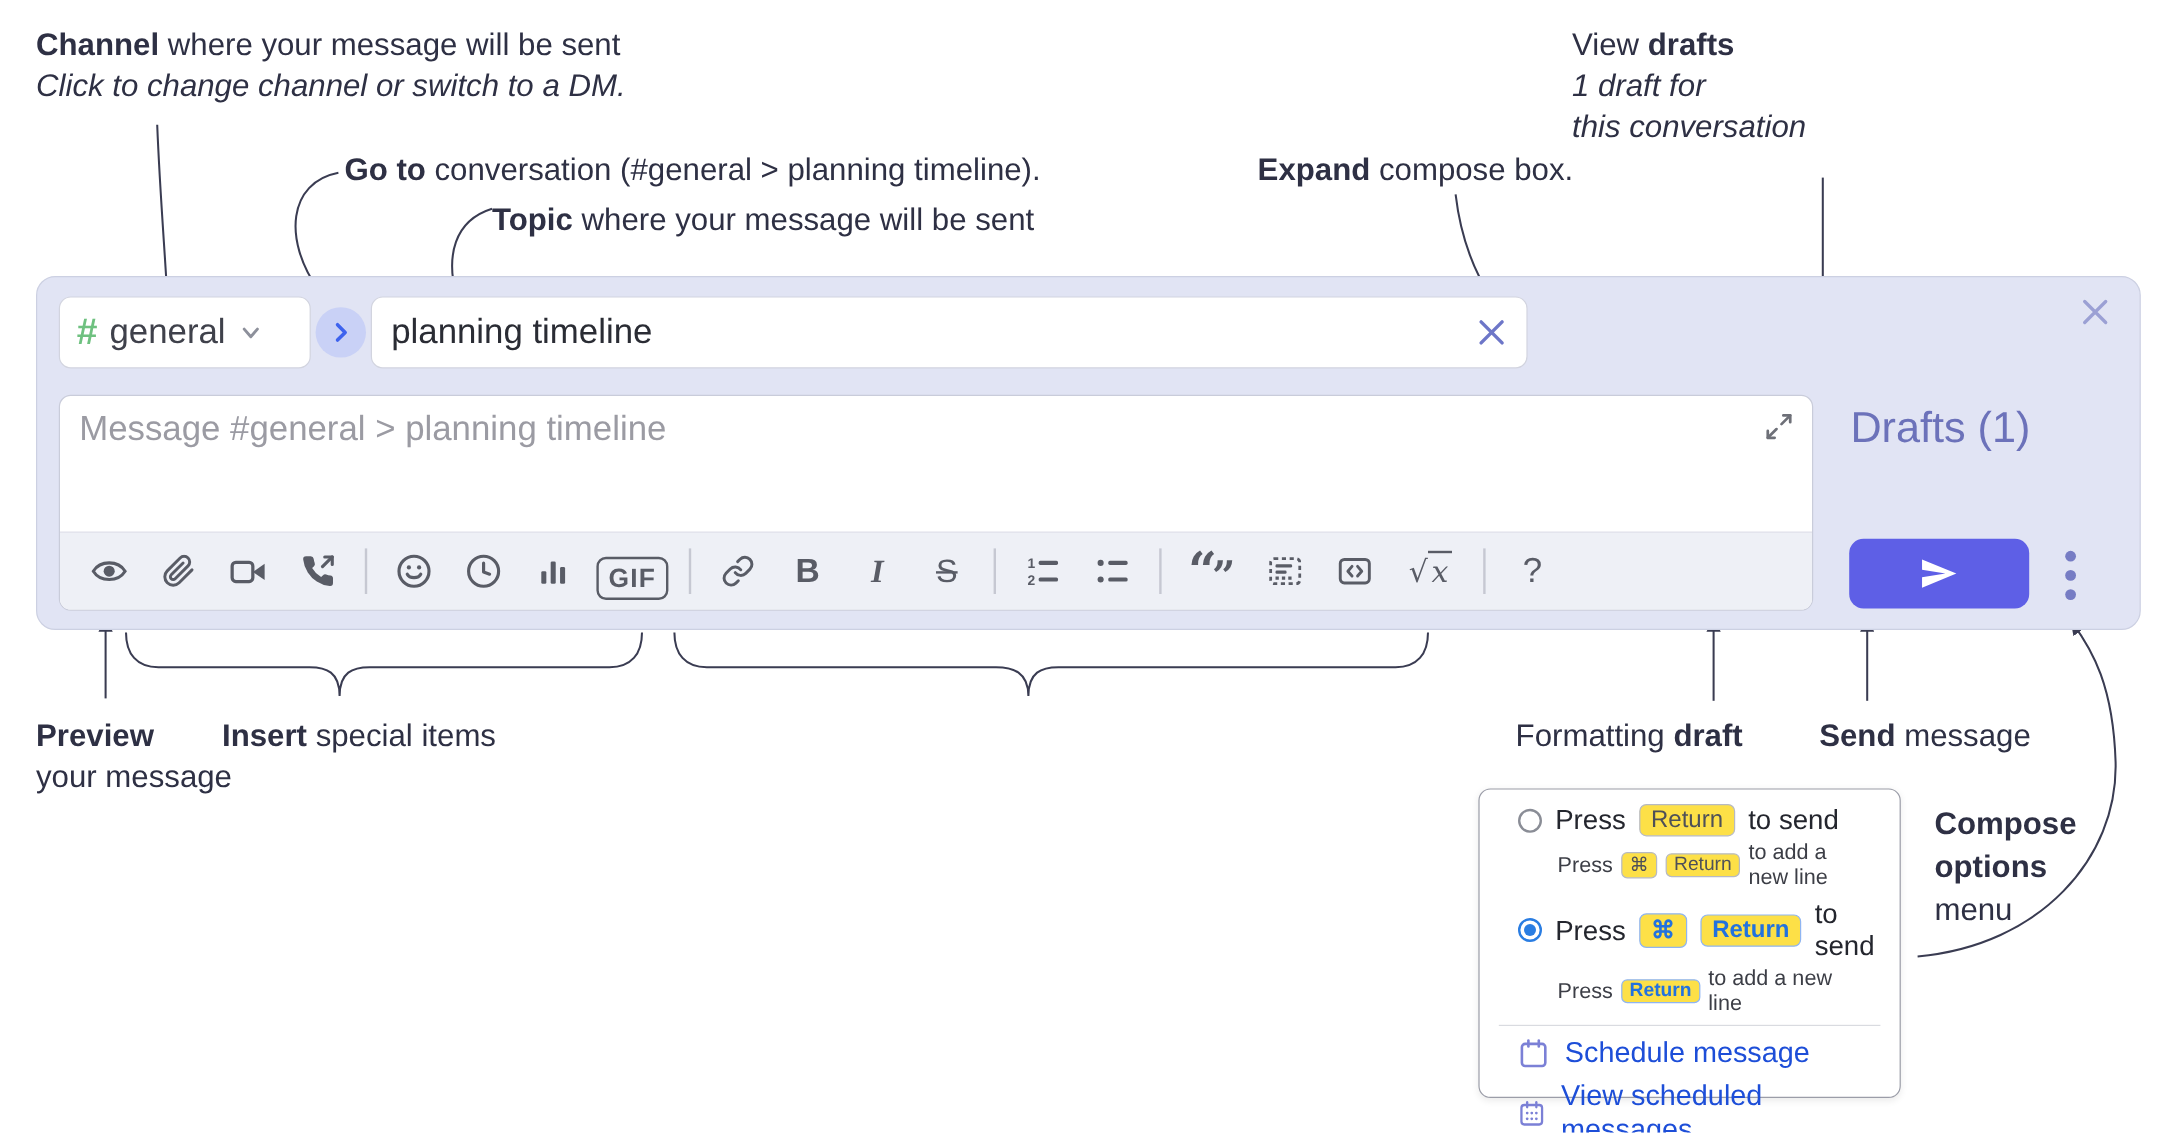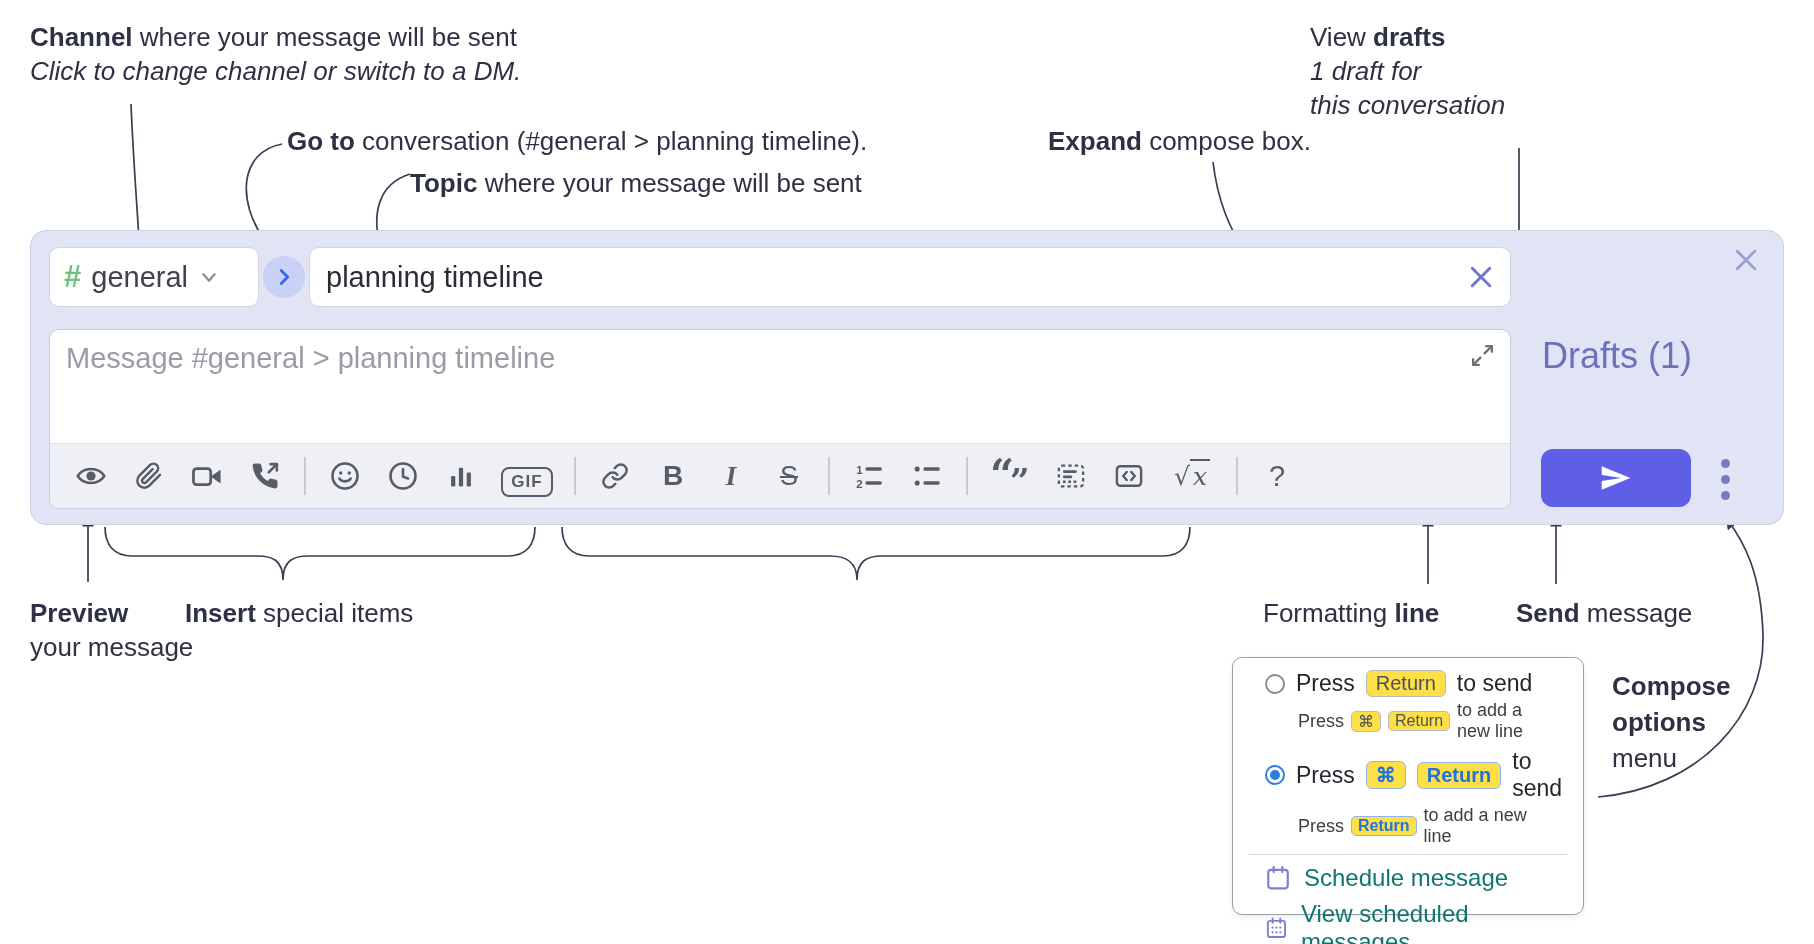--- a/index.html
+++ b/index.html
@@ -13,41 +13,41 @@
   svg.overlay{position:absolute;left:0;top:0;width:1814px;height:944px;pointer-events:none;}
   
   .compose{left:30px;top:230px;width:1754px;height:295px;background:#e1e4f4;
     border:1px solid #ccd0e2;border-radius:16px;box-sizing:border-box;}
   .chip{left:18px;top:16px;width:210px;height:60px;background:#fff;border:1px solid #d2d4df;
     border-radius:10px;display:flex;align-items:center;gap:10px;padding:0 14px;box-sizing:border-box;cursor:pointer;}
   .chip .hash{color:#6fc180;font-size:31px;font-weight:700;}
   .chip .lbl{font-size:29px;color:#3f414b;}
   .goto{left:232px;top:25px;width:42px;height:42px;border-radius:50%;background:#c9d1f6;
     display:flex;align-items:center;justify-content:center;cursor:pointer;}
-  .topic{left:278px;top:16px;width:1202px;height:60px;background:#fff;border:1px solid #d2d4df;
+  .topic{left:278px;top:16px;width:964px;height:60px;background:#fff;border:1px solid #d2d4df;
     border-radius:10px;box-sizing:border-box;display:flex;align-items:center;gap:44px;}
   .topic input{flex:1;border:none;outline:none;font-family:inherit;font-size:29px;color:#2a2c34;
     padding:0 0 0 16px;background:transparent;}
   .iconbtn{display:flex;align-items:center;justify-content:center;cursor:pointer;background:none;border:none;padding:0;}
   .drafts{left:1511px;top:104px;font-size:36px;color:#6c72ba;cursor:pointer;}
   .msgbox{left:18px;top:98px;width:1462px;height:180px;background:#fff;border:1px solid #c9ccda;
     border-radius:10px;box-sizing:border-box;overflow:hidden;}
   .msgbox textarea{position:absolute;left:0;top:0;width:100%;height:112px;border:none;outline:none;resize:none;
     font-family:inherit;font-size:29px;color:#2a2c34;padding:12px 56px 0 16px;box-sizing:border-box;background:transparent;}
   .msgbox textarea::placeholder{color:#9b9ba3;opacity:1;}
   .expand-ic{right:14px;top:12px;}
   .toolbar{left:0;bottom:0;right:0;height:64px;background:#eef0f6;border-top:1px solid #e0e2ea;
     display:flex;align-items:center;padding:0 12px;}
   .tb{width:46px;height:46px;display:flex;align-items:center;justify-content:center;margin:0 6px;
     color:#595c66;cursor:pointer;background:none;border:none;padding:0;flex:0 0 auto;}
   .tb-sep{width:2px;height:38px;background:#c6c8d2;margin:0 10px;flex:0 0 auto;}
   .tb .txt{font-size:28px;color:#595c66;font-weight:700;}
   .tb .txt-i{font-size:27px;color:#595c66;font-style:italic;font-family:"Liberation Serif",serif;font-weight:700;}
   .tb .txt-s{font-size:27px;color:#595c66;text-decoration:line-through;}
-  .gifbox{border:2.5px solid #595c66;border-radius:8px;padding:3px 8px;font-size:17px;font-weight:700;
+  .gifbox{border:2.5px solid #595c66;border-radius:8px;padding:3px 8px;font-size:22px;font-weight:700;
     letter-spacing:1px;color:#595c66;margin-top:12px;}
   .quote{position:relative;width:40px;height:34px;font-family:"DejaVu Serif",serif;color:#595c66;}
   .quote .q1{position:absolute;left:0;top:-8px;font-size:42px;font-weight:700;}
   .quote .q2{position:absolute;left:20px;top:2px;font-size:34px;font-weight:700;}
   .math{font-family:"DejaVu Serif",serif;font-size:25px;color:#595c66;}
   .math i{border-top:2.4px solid #595c66;padding:1px 3px 0 3px;font-style:italic;}
   .help-q{font-size:29px;color:#595c66;}
   .send{left:1510px;top:218px;width:150px;height:58px;background:#5e5fe6;border:none;border-radius:12px;
     display:flex;align-items:center;justify-content:center;cursor:pointer;}
   .kebab{left:1672px;top:222px;width:44px;height:52px;display:flex;flex-direction:column;align-items:center;
@@ -58,21 +58,21 @@
     border-radius:10px;box-sizing:border-box;padding:10px 32px 8px;box-shadow:0 2px 6px rgba(0,0,0,.08);}
   .opt{display:flex;align-items:center;gap:11px;font-size:23px;color:#24262e;margin:2px 0;cursor:pointer;}
   .opt-sub{display:flex;align-items:center;gap:7px;font-size:18px;color:#3c3e46;margin:3px 0 6px 33px;}
   .radio{width:20px;height:20px;border:2px solid #8a8d96;border-radius:50%;box-sizing:border-box;flex:0 0 auto;}
   .radio.sel{border-color:#2a7de2;position:relative;}
   .radio.sel::after{content:"";position:absolute;left:3px;top:3px;width:10px;height:10px;border-radius:50%;background:#2a7de2;}
   .kbd{border:1.5px solid #b7bac2;border-radius:6px;padding:1px 9px;font-size:20px;color:#4e5058;background:#fde047;}
   .kbd.sm{font-size:16px;padding:0 6px;border-radius:5px;}
   .kbd.blue{border-color:#8fb5f2;color:#2272df;font-weight:700;}
   .pm-div{border-top:1px solid #d9dbe0;margin:7px -16px 5px;}
-  .pm-item{display:flex;align-items:center;gap:13px;font-size:24px;color:#0f766e;padding:4px 0;cursor:pointer;}
+  .pm-item{display:flex;align-items:center;gap:13px;font-size:24px;color:#1d4ed8;padding:4px 0;cursor:pointer;}
 </style>
 </head>
 <body>
 
 <div id="stage">
 
   <svg class="overlay">
     <defs>
       <marker id="arr" viewBox="0 0 10 10" refX="8" refY="5" markerWidth="7" markerHeight="7" orient="auto-start-reverse">
         <path d="M0 0 L10 5 L0 10 z" fill="#3a3c52"></path>
@@ -288,21 +288,21 @@
   </div>
 
   <div class="abs note" style="left:30px;top:596px;">
     <div><b>Preview</b></div>
     <div>your message</div>
   </div>
   <div class="abs note" style="left:185px;top:596px;">
     <b>Insert</b><span> special items</span>
   </div>
   <div class="abs note" style="left:1263px;top:596px;">
-    <span>Formatting </span><b>line</b>
+    <span>Formatting </span><b>draft</b>
   </div>
   <div class="abs note" style="left:1516px;top:596px;">
     <b>Send</b><span> message</span>
   </div>
   <div class="abs note" style="left:1612px;top:668px;line-height:36px;">
     <div><b>Compose</b></div>
     <div><b>options</b></div>
     <div>menu</div>
   </div>
 

